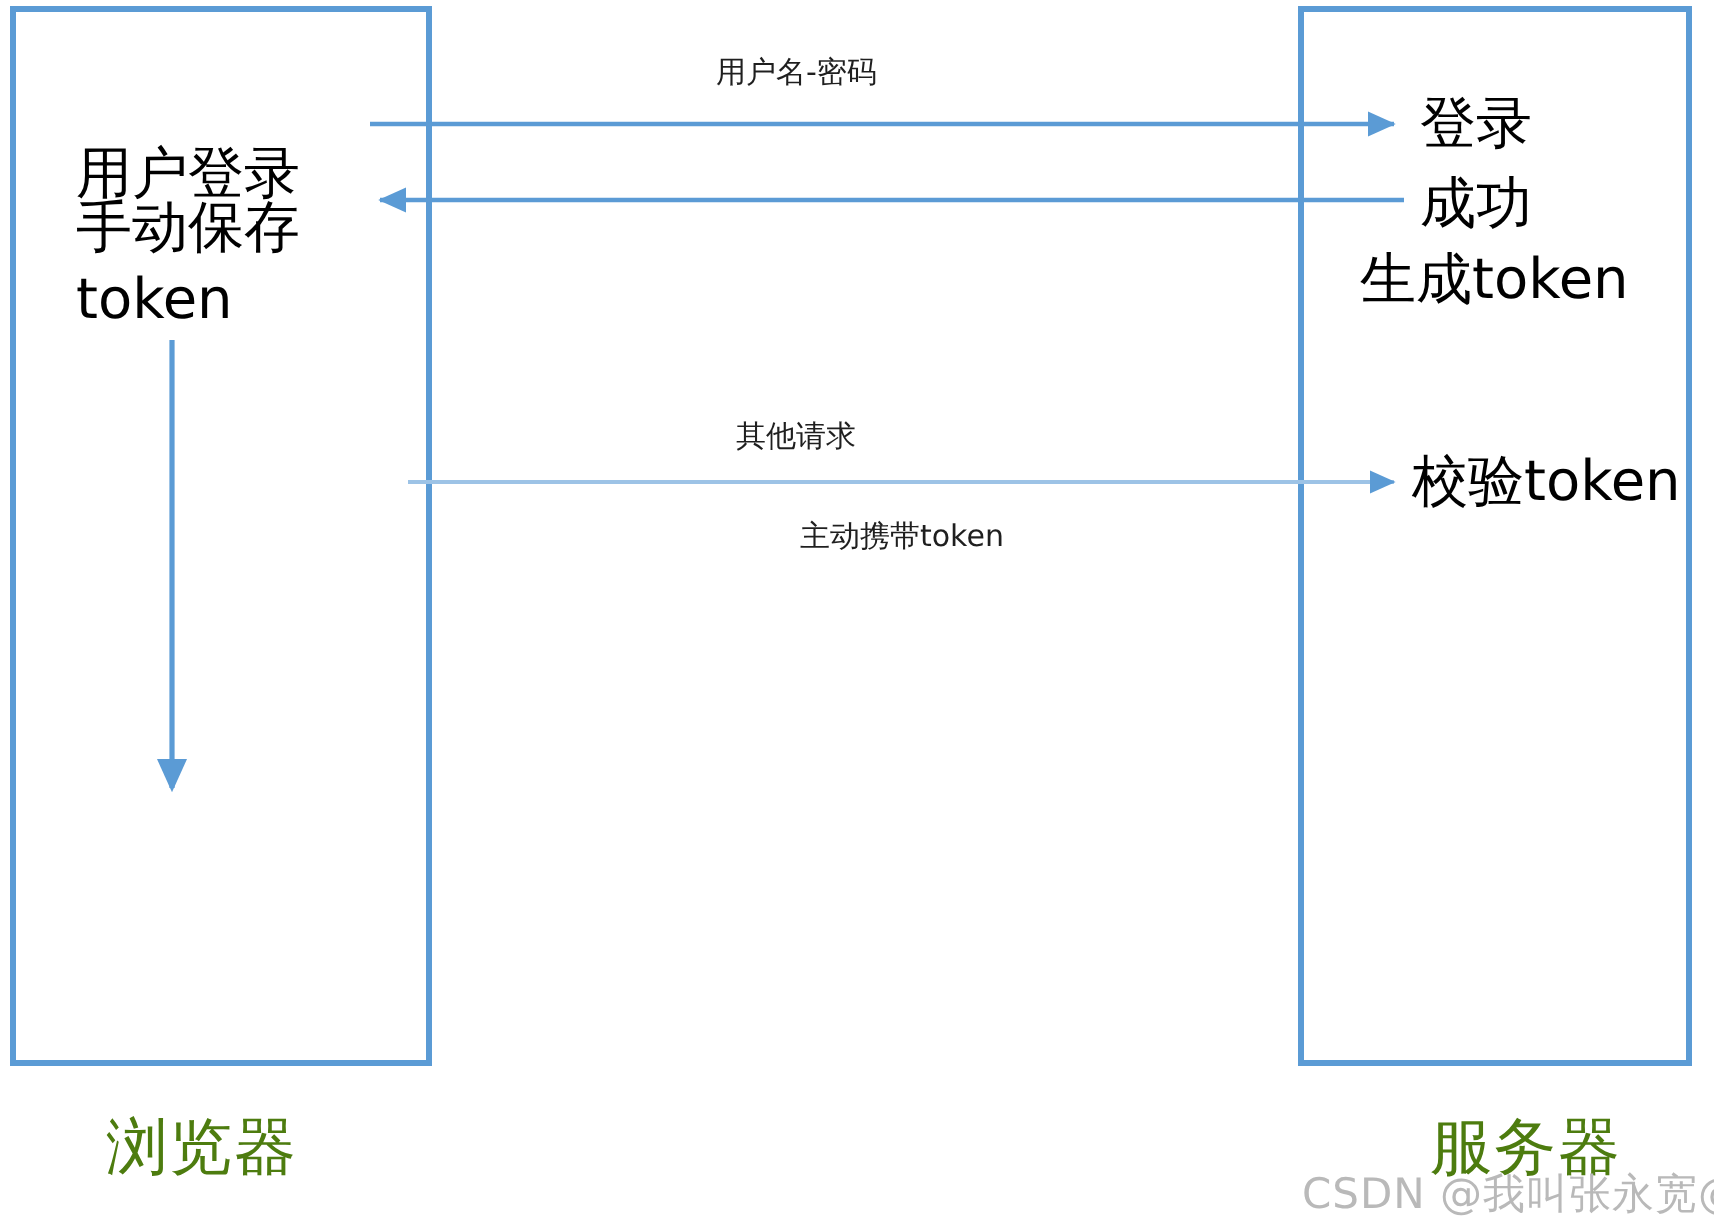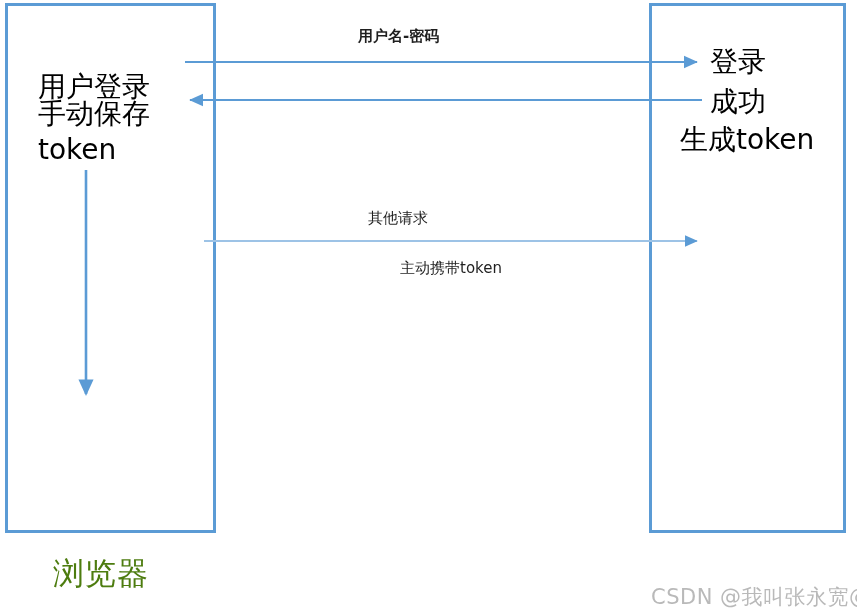--- a/index.html
+++ b/index.html
@@ -64,21 +64,21 @@
   #txt-login-ok2    { left: 710px; top: 84px; }
   #txt-gen-token    { left: 680px; top: 122px; }
   #txt-verify-token { left: 706px; top: 223px; }
 
   .msg-label {
     position: absolute;
     font-size: 15px;
     color: #1f1f1f;
     white-space: nowrap;
   }
-  #label-credentials   { left: 358px; top: 27px; font-weight: bold; }
+  #label-credentials   { left: 358px; top: 27px; }
   #label-other-request { left: 368px; top: 209px; text-align: center; }
   #label-carry-token   { left: 372px; top: 259px; margin-left: 28px; }
 
   svg.arrows {
     position: absolute;
     left: 0;
     top: 0;
     width: 857px;
     height: 613px;
     pointer-events: none;
@@ -96,28 +96,30 @@
 </style>
 </head>
 <body>
 
 <div id="canvas">
 
   <div class="lane" id="lane-browser"></div>
   <div class="lane" id="lane-server"></div>
 
   <div class="lane-caption" id="caption-browser">浏览器</div>
+  <div class="lane-caption" id="caption-server">服务器</div>
 
   <div class="big-text" id="txt-user-login">用户登录</div>
   <div class="big-text" id="txt-save-token">手动保存
 token</div>
 
   <div class="big-text" id="txt-login-ok">登录</div>
   <div class="big-text" id="txt-login-ok2">成功</div>
   <div class="big-text" id="txt-gen-token">生成token</div>
+  <div class="big-text" id="txt-verify-token">校验token</div>
 
   <div class="msg-label" id="label-credentials">用户名-密码</div>
   <div class="msg-label" id="label-other-request">其他请求</div>
   <div class="msg-label" id="label-carry-token">主动携带token</div>
 
   <svg class="arrows" viewBox="0 0 857 613">
     <defs>
       <marker id="head-right" markerWidth="7" markerHeight="7" refX="6" refY="3.2" orient="auto" markerUnits="strokeWidth">
         <path d="M0,0.3 L6.4,3.2 L0,6.1 Z" fill="#5B9BD5"></path>
       </marker>

